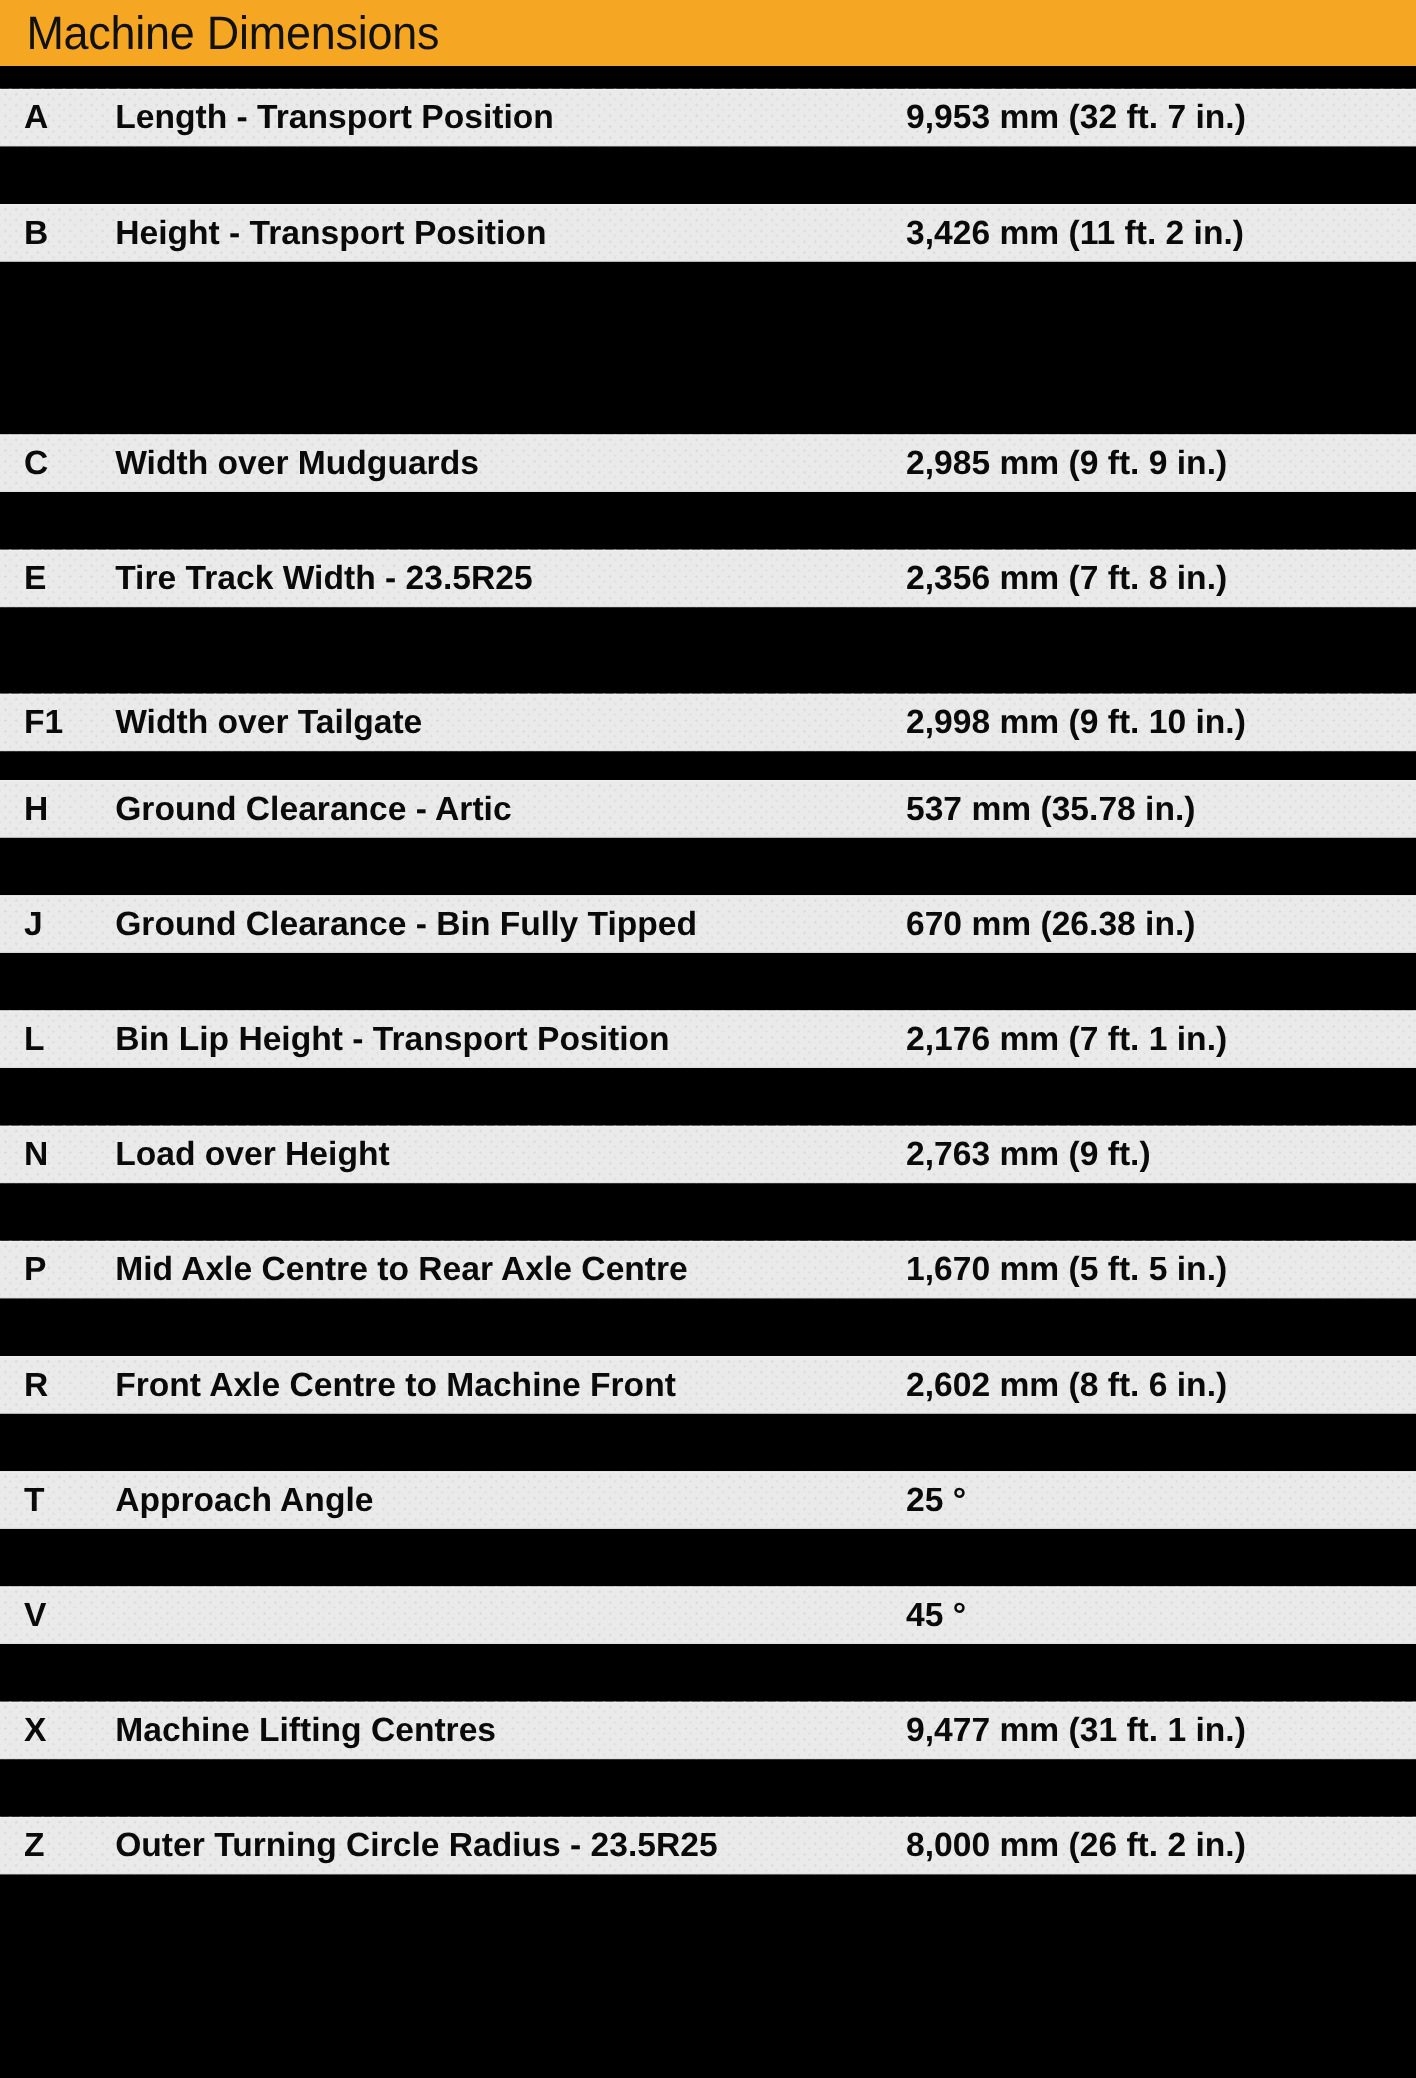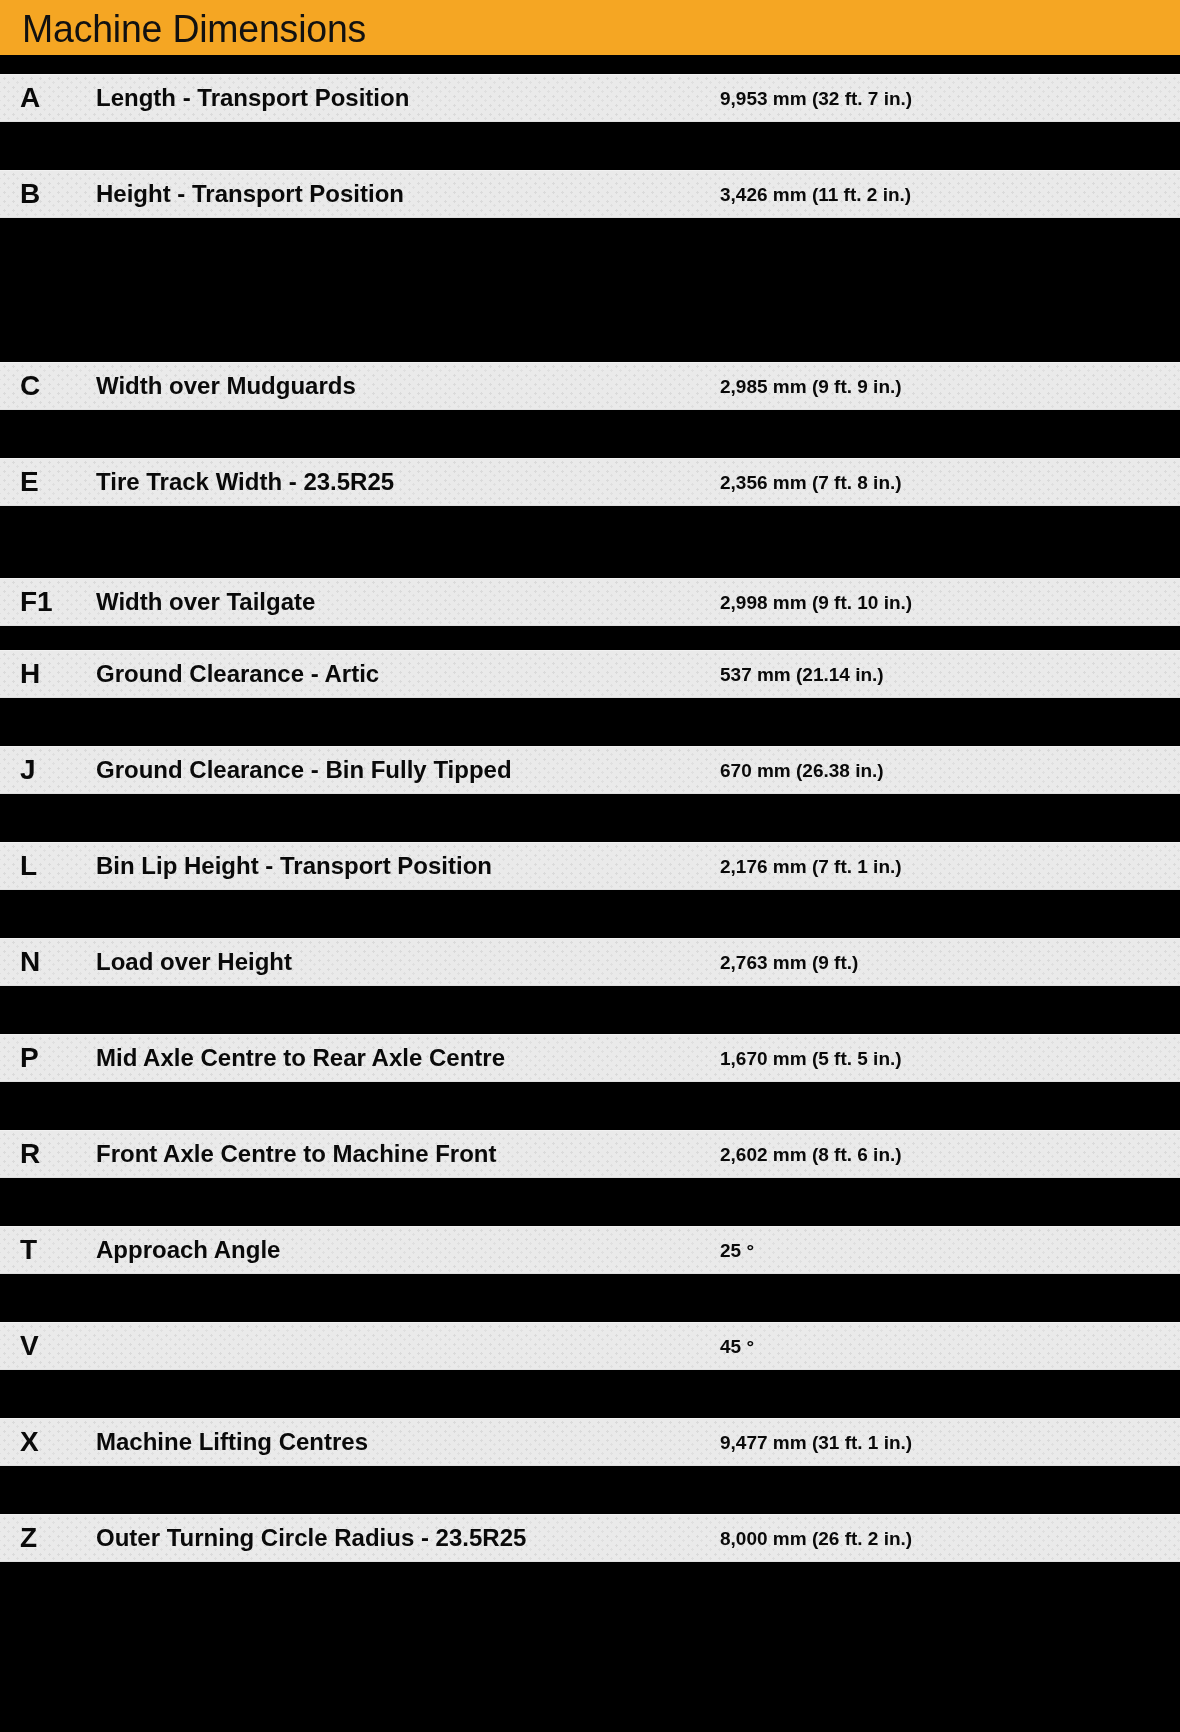--- a/index.html
+++ b/index.html
@@ -80,33 +80,33 @@
     color: #0A0A0A;
     line-height: 1;
     white-space: nowrap;
   }
 
   .row-label {
     position: absolute;
     left: 96px;
     top: 50%;
     transform: translateY(-50%);
-    font-size: 24px;
+    font-size: 28px;
     font-weight: 700;
     color: #0A0A0A;
     line-height: 1;
     white-space: nowrap;
   }
 
   .row-value {
     position: absolute;
-    left: 720px;
+    left: 755px;
     top: 50%;
     transform: translateY(-50%);
-    font-size: 19px;
+    font-size: 28px;
     font-weight: 700;
     color: #0A0A0A;
     line-height: 1;
     white-space: nowrap;
   }
 </style>
 </head>
 <body>
 
 <div id="page">
@@ -137,21 +137,21 @@
         <span class="row-value">2,356 mm (7 ft. 8 in.)</span>
       </div>
       <div class="row" style="top: 499px; margin-top: 24px;">
         <span class="row-key">F1</span>
         <span class="row-label">Width over Tailgate</span>
         <span class="row-value">2,998 mm (9 ft. 10 in.)</span>
       </div>
       <div class="row" style="top: 595px;">
         <span class="row-key">H</span>
         <span class="row-label">Ground Clearance - Artic</span>
-        <span class="row-value">537 mm (21.14 in.)</span>
+        <span class="row-value">537 mm (35.78 in.)</span>
       </div>
       <div class="row" style="top: 691px;">
         <span class="row-key">J</span>
         <span class="row-label">Ground Clearance - Bin Fully Tipped</span>
         <span class="row-value">670 mm (26.38 in.)</span>
       </div>
       <div class="row" style="top: 787px;">
         <span class="row-key">L</span>
         <span class="row-label">Bin Lip Height - Transport Position</span>
         <span class="row-value">2,176 mm (7 ft. 1 in.)</span>

